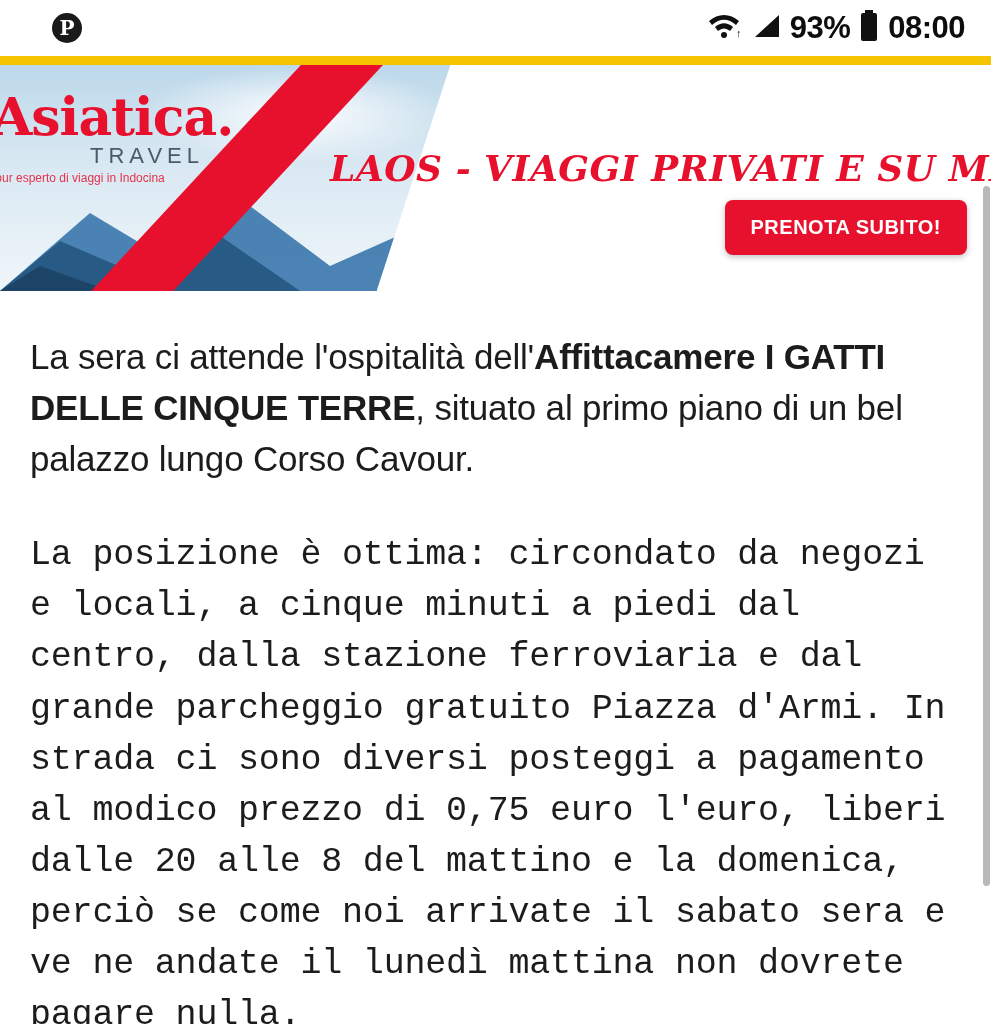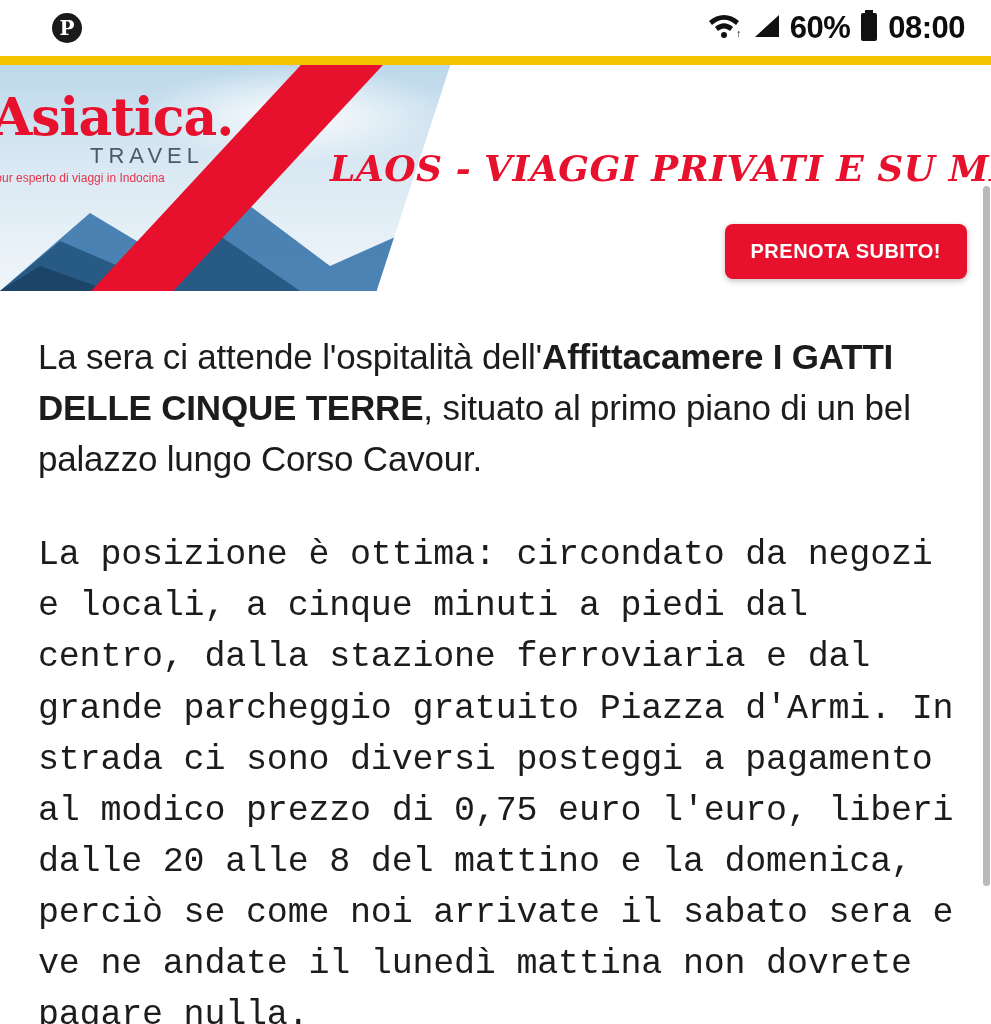--- a/index.html
+++ b/index.html
@@ -148,41 +148,41 @@
     font-weight: bold;
     font-style: italic;
     font-size: 36px;
     color: #e8112d;
     letter-spacing: .5px;
     white-space: nowrap;
   }
   .ad-cta {
     position: absolute;
     right: 24px;
-    bottom: 12px;
+    bottom: 36px;
     background: #e8112d;
     color: #ffffff;
     font-size: 20px;
     font-weight: bold;
     letter-spacing: .5px;
     padding: 16px 26px;
     border-radius: 8px;
     border: none;
     font-family: "Liberation Sans", sans-serif;
     cursor: pointer;
     box-shadow: 0 2px 6px rgba(0,0,0,.25);
   }
 
   
   .article {
     padding: 40px 30px 0 30px;
     box-sizing: border-box;
   }
   .article p {
-    margin: 0 0 46px 8px;
+    margin: 0 0 46px 0;
     font-size: 35px;
     line-height: 1.46;
     color: #1c1c1c;
     font-family: "Liberation Sans", sans-serif;
     letter-spacing: -0.2px;
   }
   .article p:last-child { margin-bottom: 0; font-family: Liberation Mono, monospace; }
   .article b { font-weight: bold; }
 
   
@@ -217,21 +217,21 @@
         <path d="M9 15 C15 10, 21 10, 27 15 L24 19 C20 15.5, 16 15.5, 12 19 Z" fill="#111"></path>
         <circle cx="18" cy="23" r="3" fill="#111"></circle>
         <text x="30" y="25" font-size="11" fill="#111" font-family="Liberation Sans, sans-serif">↑</text>
       </svg>
     </span>
     <span class="signal-icon">
       <svg width="30" height="28" viewBox="0 0 30 28">
         <path d="M28 3 L28 25 L4 25 Z" fill="#111"></path>
       </svg>
     </span>
-    <span class="status-text">60%</span>
+    <span class="status-text">93%</span>
     <span class="battery-icon">
       <svg width="20" height="32" viewBox="0 0 20 32">
         <rect x="6" y="0" width="8" height="3" fill="#111"></rect>
         <rect x="2" y="3" width="16" height="28" rx="2" fill="#111"></rect>
       </svg>
     </span>
     <span class="status-text">08:00</span>
   </div>
 </div>
 

